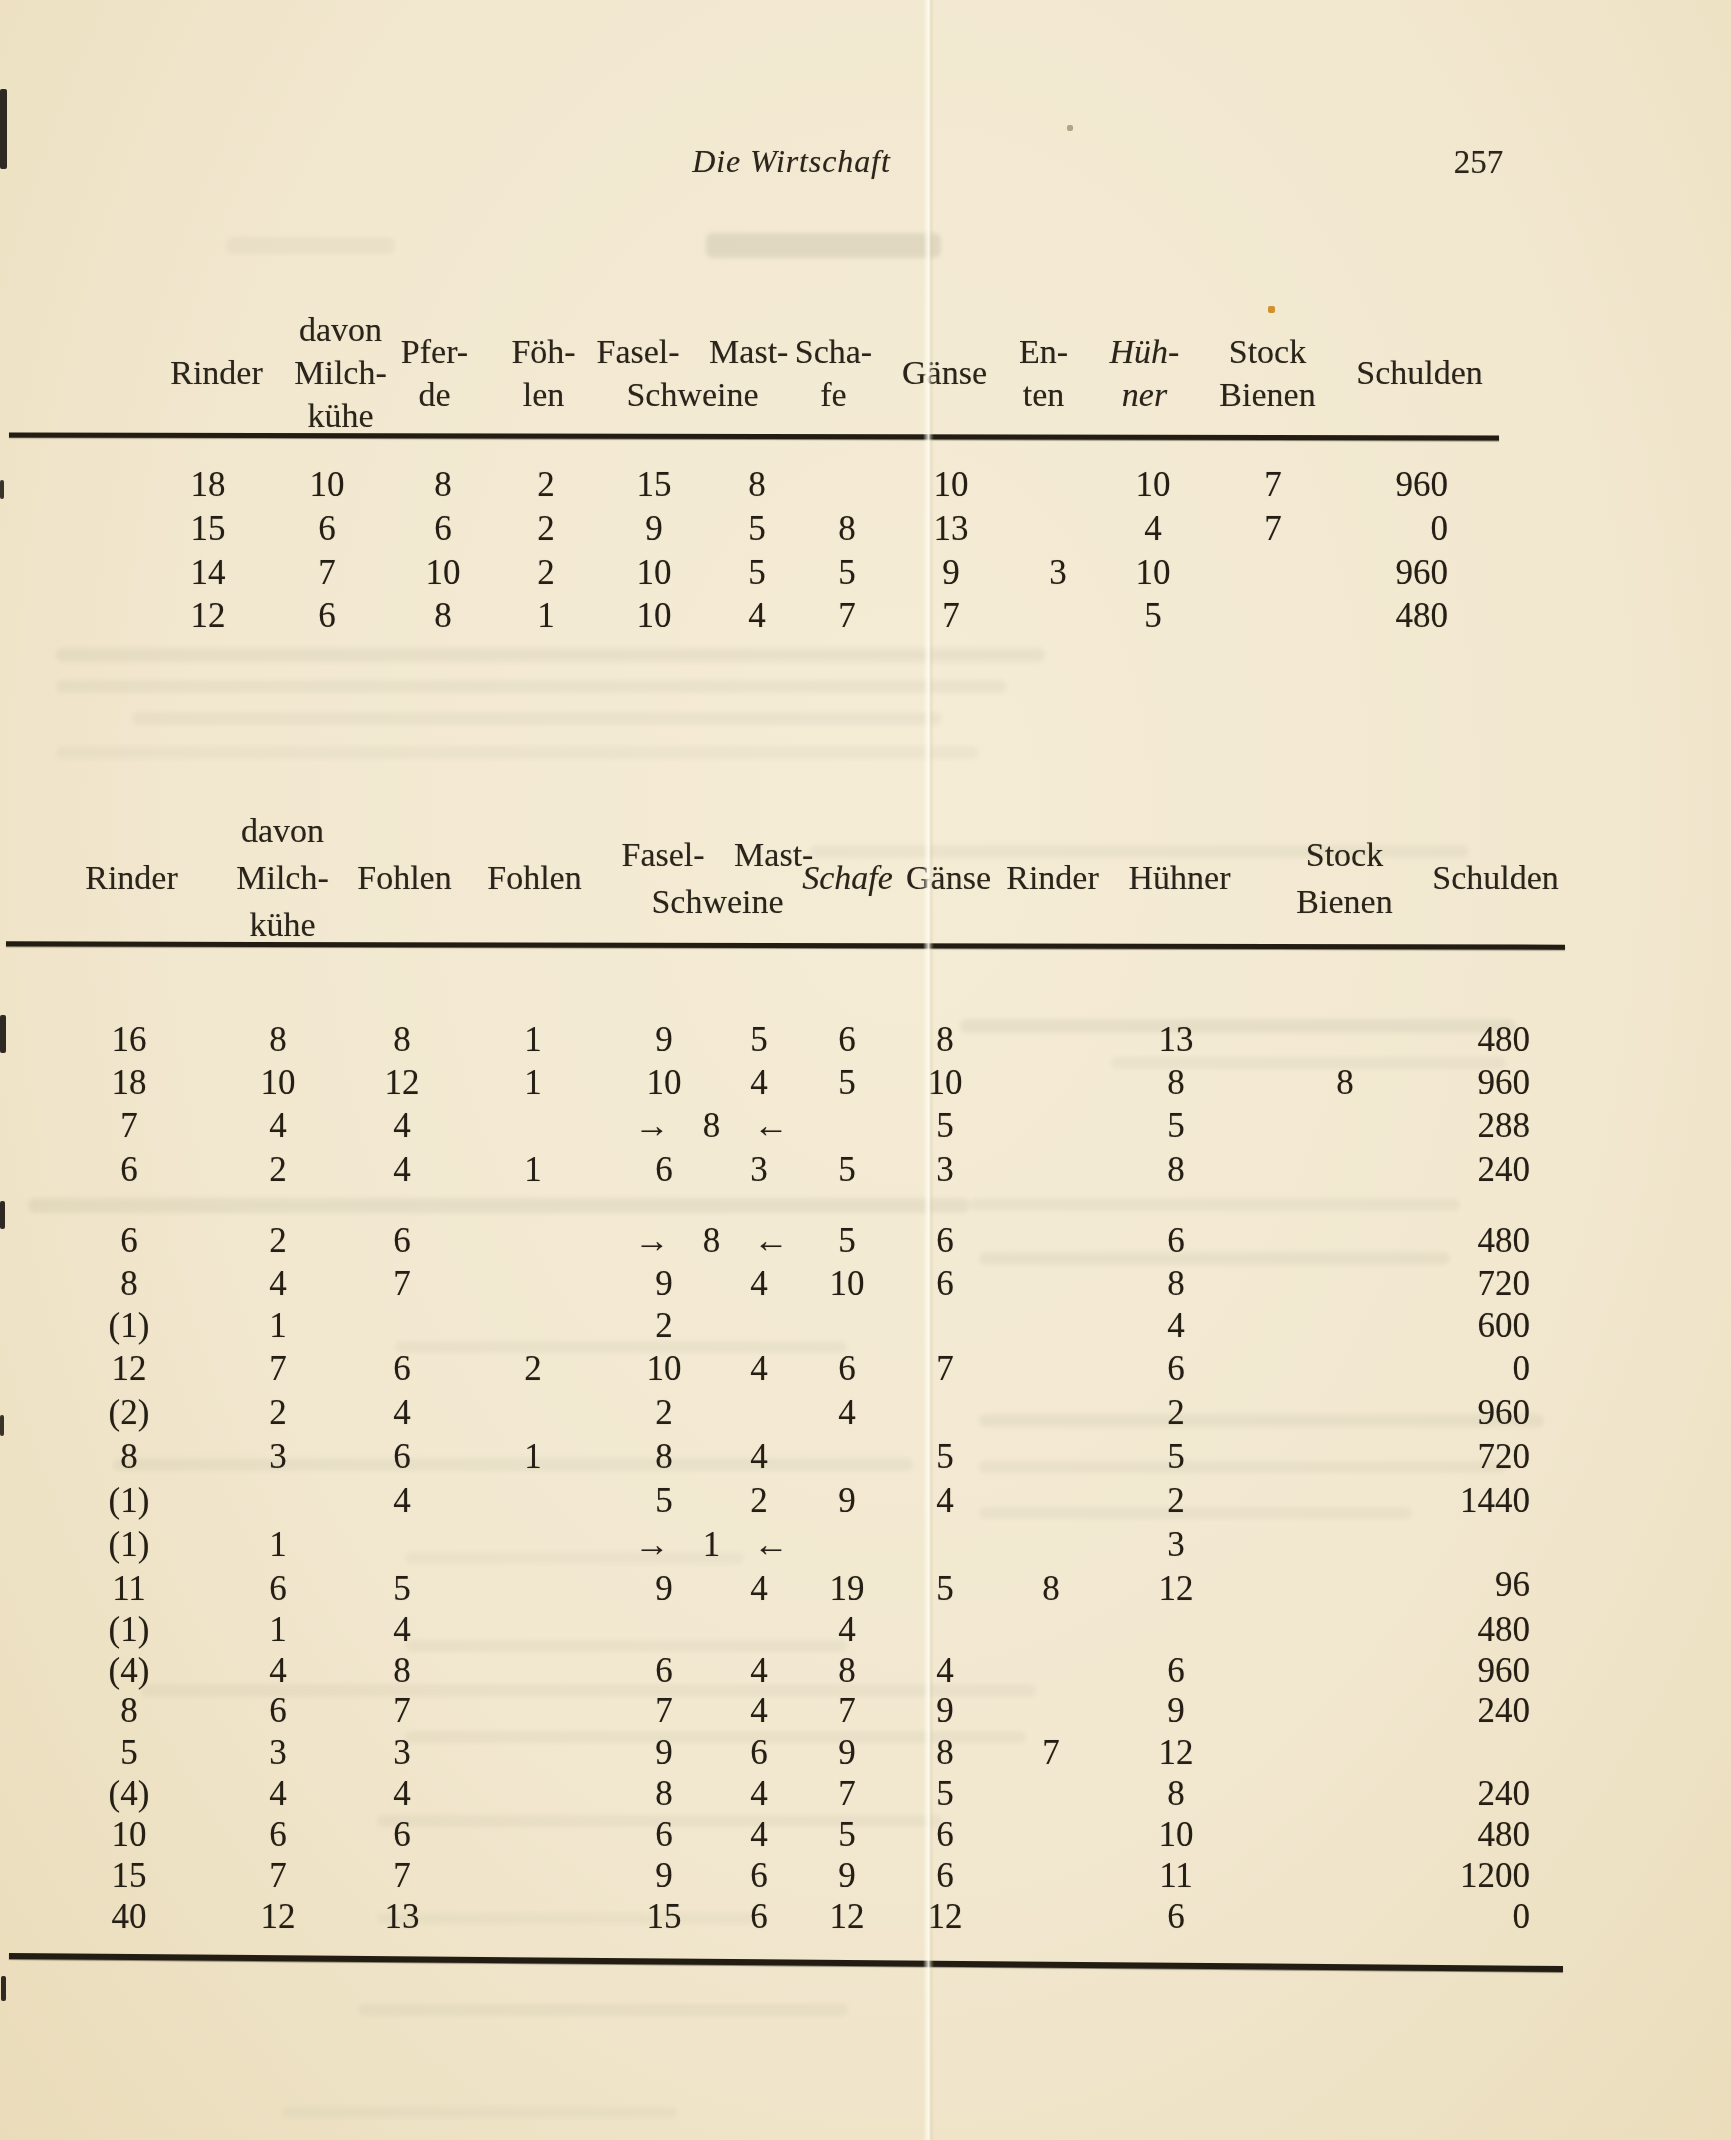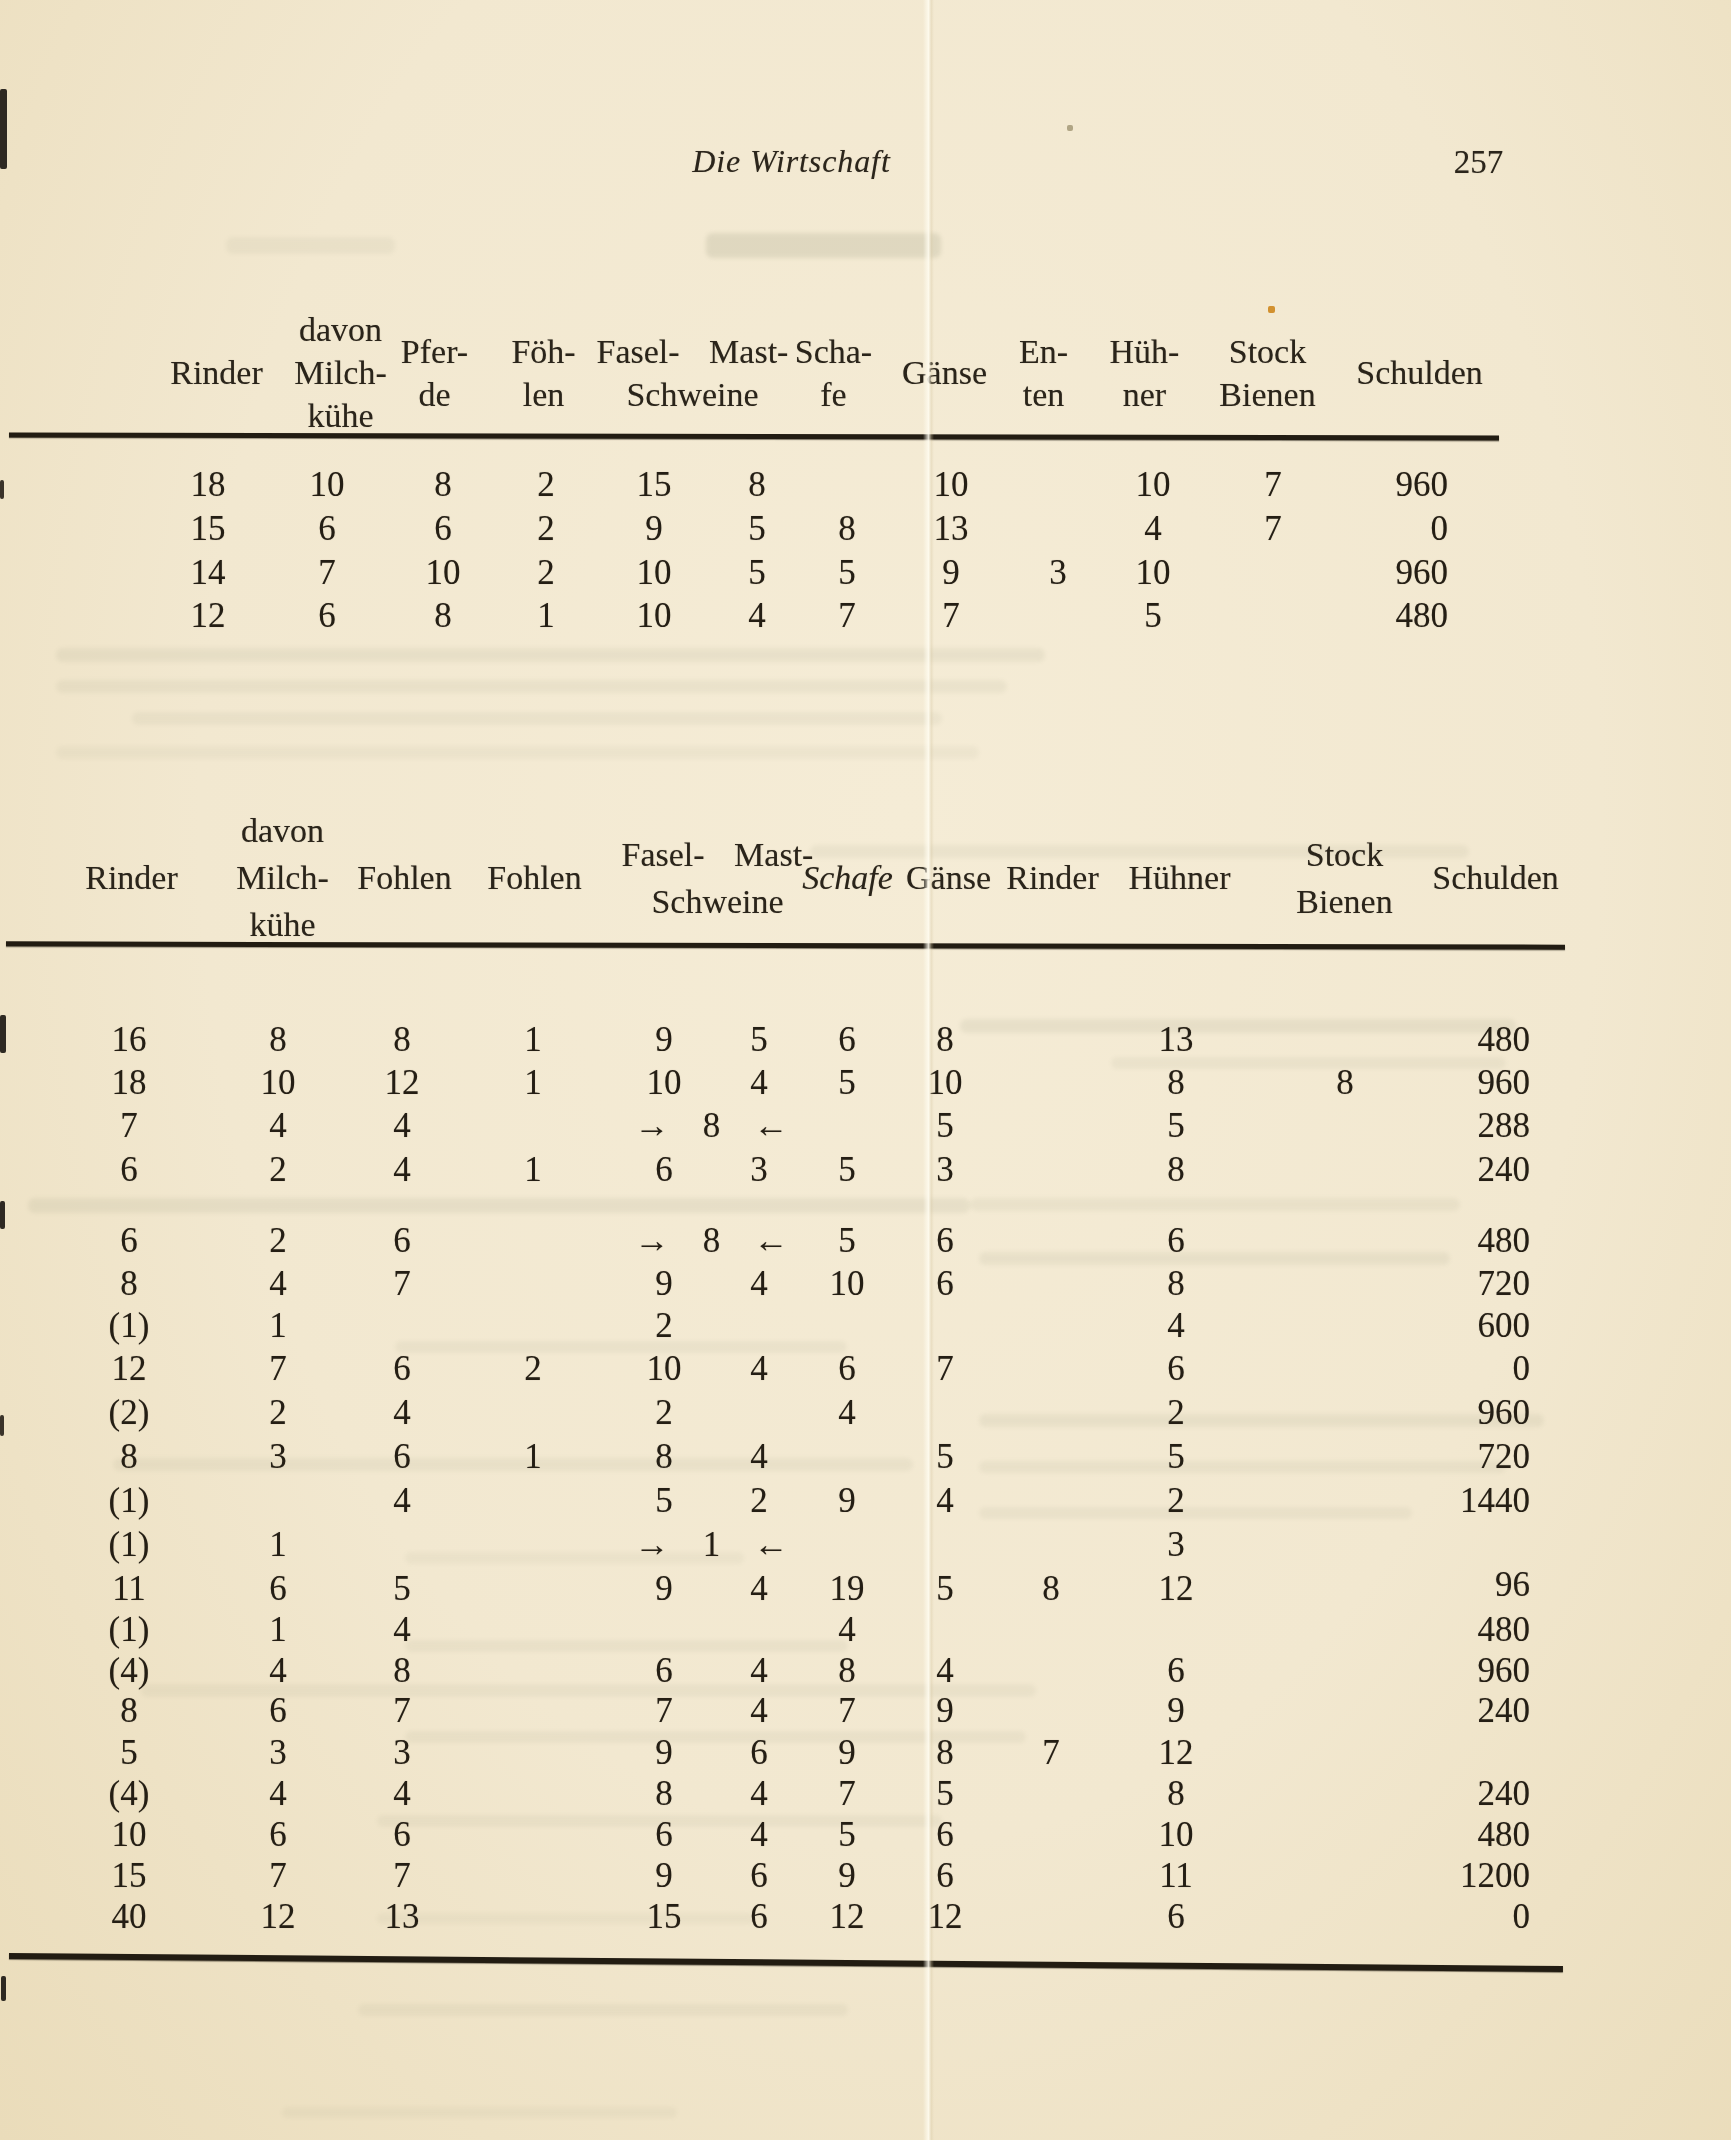--- a/index.html
+++ b/index.html
@@ -100,21 +100,21 @@
       <span class="ln" style="height: 43px; line-height: 43px;">Scha-</span>
       <span class="ln" style="height: 43px; line-height: 43px;">fe</span>
     </div>
     <div class="abs hdr" style="left: 794px; width: 301px; top: 351px;">
       <span class="ln" style="height: 43px; line-height: 43px;">Gänse</span>
     </div>
     <div class="abs hdr" style="left: 893px; width: 301px; top: 330px;">
       <span class="ln" style="height: 43px; line-height: 43px;">En-</span>
       <span class="ln" style="height: 43px; line-height: 43px;">ten</span>
     </div>
-    <div class="abs hdr" style="left: 994px; width: 301px; top: 330px;">
+    <div class="abs hdr" style="left: 994px; width: 301px; top: 330px; font-style: italic;">
       <span class="ln" style="height: 43px; line-height: 43px;">Hüh-</span>
       <span class="ln" style="height: 43px; line-height: 43px;">ner</span>
     </div>
     <div class="abs hdr" style="left: 1117px; width: 301px; top: 330px;">
       <span class="ln" style="height: 43px; line-height: 43px;">Stock</span>
       <span class="ln" style="height: 43px; line-height: 43px;">Bienen</span>
     </div>
     <div class="abs hdr" style="left: 1269px; width: 301px; top: 351px;">
       <span class="ln" style="height: 43px; line-height: 43px;">Schulden</span>
     </div>

